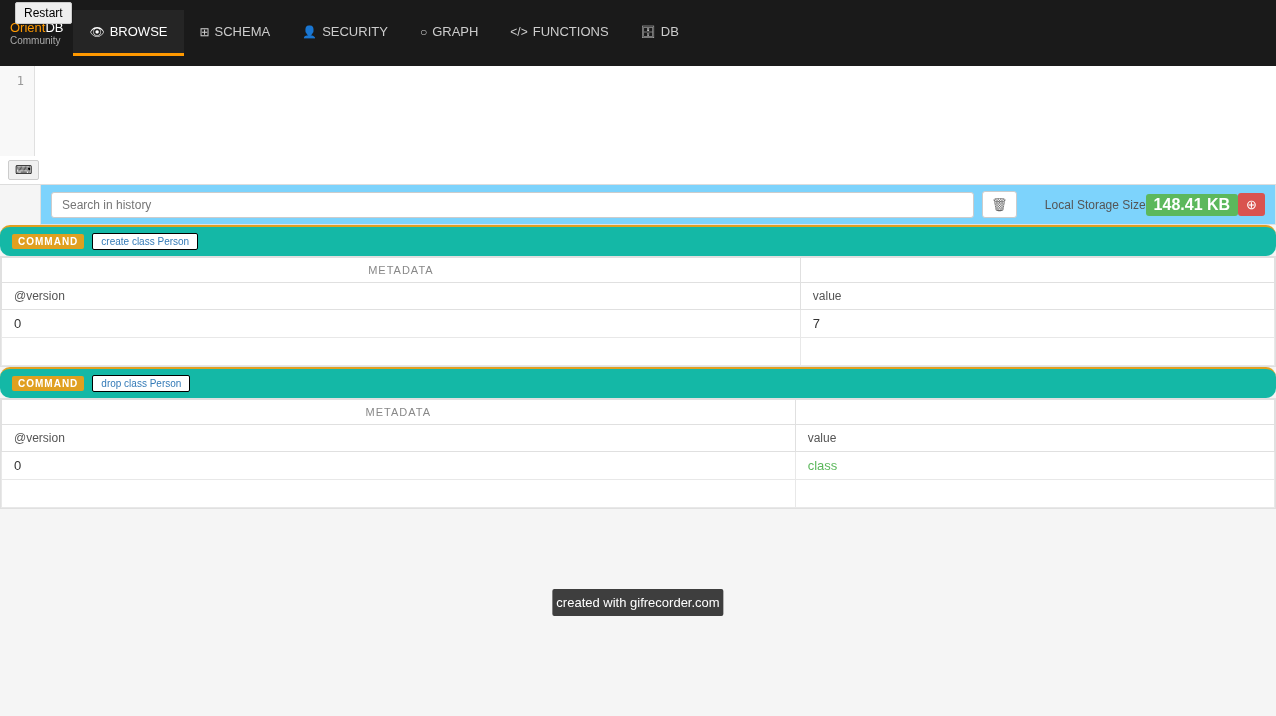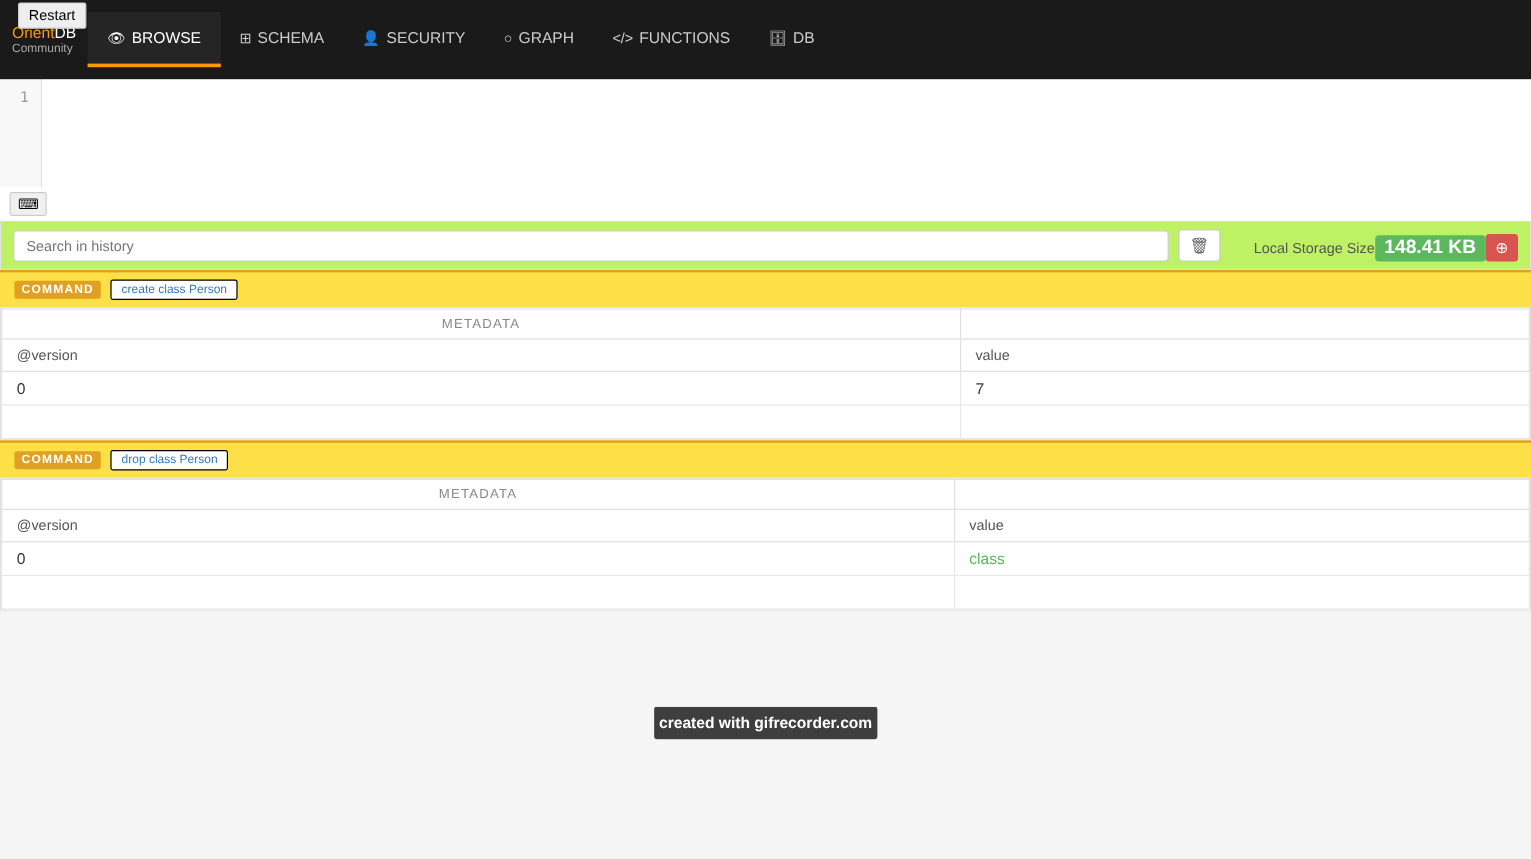--- a/index.html
+++ b/index.html
@@ -100,27 +100,28 @@
       border: 1px solid #ccc;
       padding: 2px 6px;
       background: #f0f0f0;
       font-size: 12px;
       cursor: pointer;
       border-radius: 2px;
     }
 
     
     .history-bar {
-      background: #bef264;
+      background: #7dd3fc;
       border: 1px solid #e0e0e0;
       border-top: none;
       padding: 6px 10px;
       display: flex;
-      align-items: flex-end;
+      align-items: center;
       gap: 8px;
+      margin-left: 40px;
     }
     .history-search {
       flex: 1;
       border: 1px solid #ccc;
       padding: 5px 10px;
       border-radius: 3px;
       font-size: 12px;
       color: #999;
       outline: none;
     }
@@ -156,26 +157,27 @@
       cursor: pointer;
       border-radius: 3px;
       font-size: 13px;
     }
 
     
     .command-section {
       margin: 0;
     }
     .command-header {
-      background: #fde047;
+      background: #14b8a6;
       border-top: 2px solid #e0a020;
       padding: 6px 12px;
       display: flex;
       align-items: center;
       gap: 8px;
+      border-radius: 10px;
     }
     .command-badge {
       background: #e0a020;
       color: #fff;
       font-size: 10px;
       font-weight: bold;
       padding: 2px 6px;
       border-radius: 2px;
       letter-spacing: 1px;
     }
@@ -246,21 +248,20 @@
       bottom: 100px;
       left: 50%;
       transform: translateX(-50%);
       background: rgba(0,0,0,0.75);
       color: #fff;
       padding: 6px 4px;
       font-size: 13px;
       border-radius: 2px;
       pointer-events: none;
       z-index: 999;
-      font-weight: bold;
     }
 
     .true-value { color: #5cb85c; }
   </style>
 </head>
 <body>
 
 <nav class="navbar">
   <button class="restart-btn">Restart</button>
   <div class="navbar-brand">

